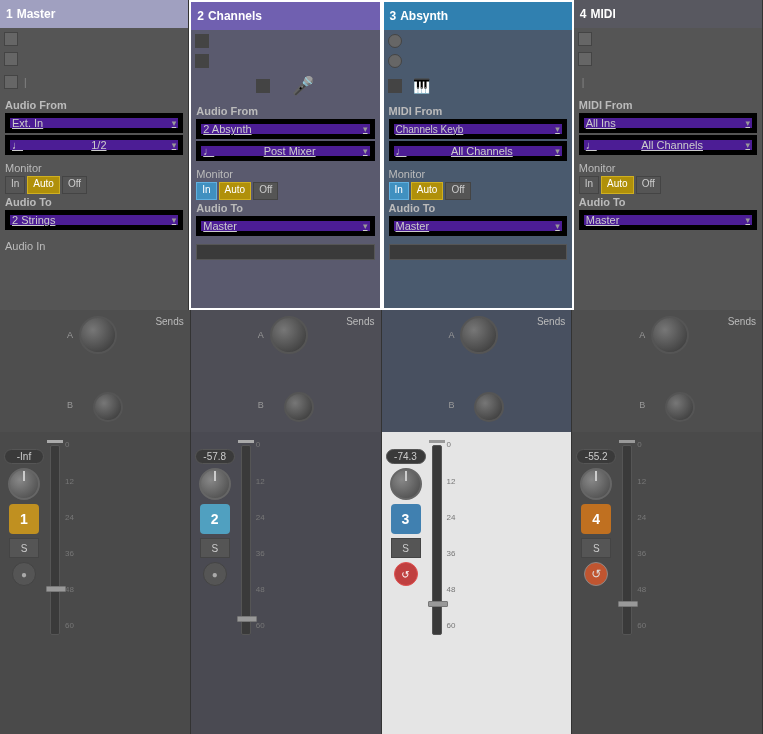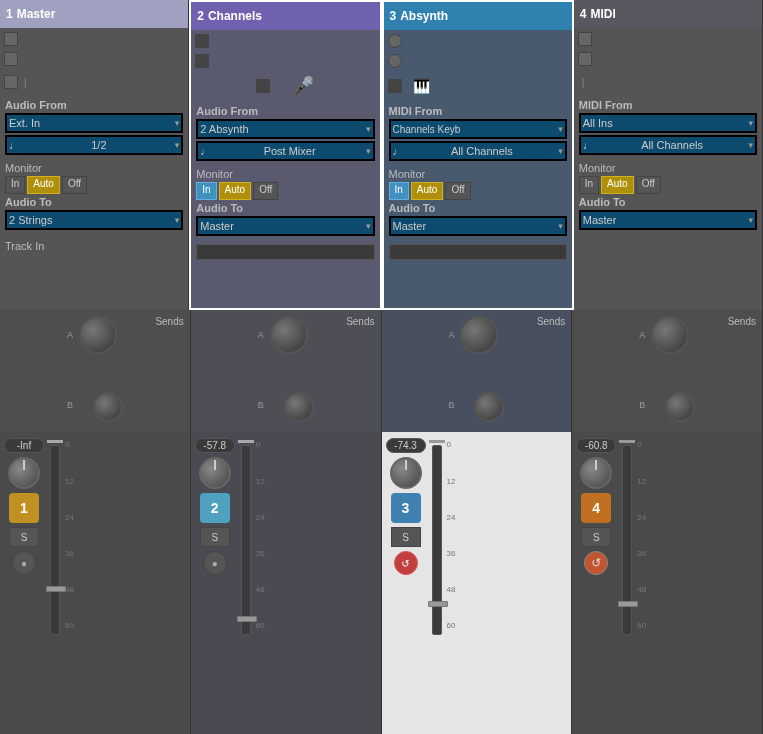--- a/index.html
+++ b/index.html
@@ -92,31 +92,32 @@
 
     .routing-label {
       color: #bbb;
       font-weight: bold;
       margin-bottom: 2px;
       font-size: 11px;
     }
 
     .dropdown {
       width: 100%;
-      background: #0c4a6e;
-      border: 2px solid #000000;
+      background: #4c1d95;
+      border: 5px solid #000000;
       color: #ccc;
       font-size: 11px;
       padding: 1px 2px;
       margin-bottom: 2px;
       display: flex;
       align-items: center;
       justify-content: space-between;
       height: 20px;
       cursor: pointer;
+      text-decoration: underline;
     }
 
     .dropdown-arrow {
       color: #999;
       font-size: 9px;
     }
 
     .monitor-section {
       padding: 2px 5px;
     }
@@ -227,21 +228,21 @@
 
     .volume-display {
       background: #3a3a3a;
       border: 1px solid #555;
       border-radius: 10px;
       padding: 1px 4px;
       font-size: 10px;
       color: #ccc;
       text-align: center;
       min-width: 40px;
-      margin-top: 2px;
+      margin-top: 13px;
     }
 
     .fader-knob {
       width: 36px;
       height: 36px;
       border-radius: 50%;
       background: radial-gradient(circle at 35% 35%, #888, #444);
       border: 2px solid #666;
       position: relative;
     }
@@ -345,21 +346,21 @@
           <div class="mon-btn active-yellow">Auto</div>
           <div class="mon-btn">Off</div>
         </div>
         <div class="audio-to-label">Audio To</div>
         <div class="dropdown">
           <span>2 Strings</span>
           <span class="dropdown-arrow">▾</span>
         </div>
       </div>
       <div class="track-in-section">
-        <span>Track In</span>
+        <span>Audio In</span>
       </div>
     </div>
 
     <div class="track track-2 selected-strings">
       <div class="track-header" style="background:#7060b0;">
         <span style="margin-right:4px;">2</span>
         <span>Channels</span>
       </div>
       <div class="track-buttons">
         <div class="btn-row">
@@ -631,21 +632,21 @@
             <span>48</span>
             <span>60</span>
           </div>
         </div>
       </div>
     </div>
 
     <div class="fader-col" style="background:#4a4a4a; flex-direction:column; padding:4px; gap:3px;">
       <div style="display:flex; flex-direction:row; align-items:flex-start; gap:3px; height:100%;">
         <div style="display:flex; flex-direction:column; align-items:center; gap:4px;">
-          <div class="volume-display">-60.8</div>
+          <div class="volume-display">-55.2</div>
           <div class="fader-knob" style="width:32px; height:32px;"></div>
           <div class="track-number-btn btn-orange">4</div>
           <div class="solo-btn">S</div>
           <div class="record-btn record-active" style="background:#c05530; border:1px solid #888; color:#ddd; width:24px; height:24px; font-size:12px;">↺</div>
         </div>
         <div style="display:flex; flex-direction:row; align-items:flex-start; position:relative;">
           <div style="display:flex; flex-direction:column; align-items:center; margin-top:4px;">
             <div style="width:16px; height:3px; background:#999; margin-bottom:2px;"></div>
             <div style="width:10px; height:190px; background:#3a3a3a; border:1px solid #555; border-radius:2px; position:relative;">
               <div style="width:20px; height:6px; background:#999; border:1px solid #777; position:absolute; top:155px; left:-5px; border-radius:1px;"></div>

